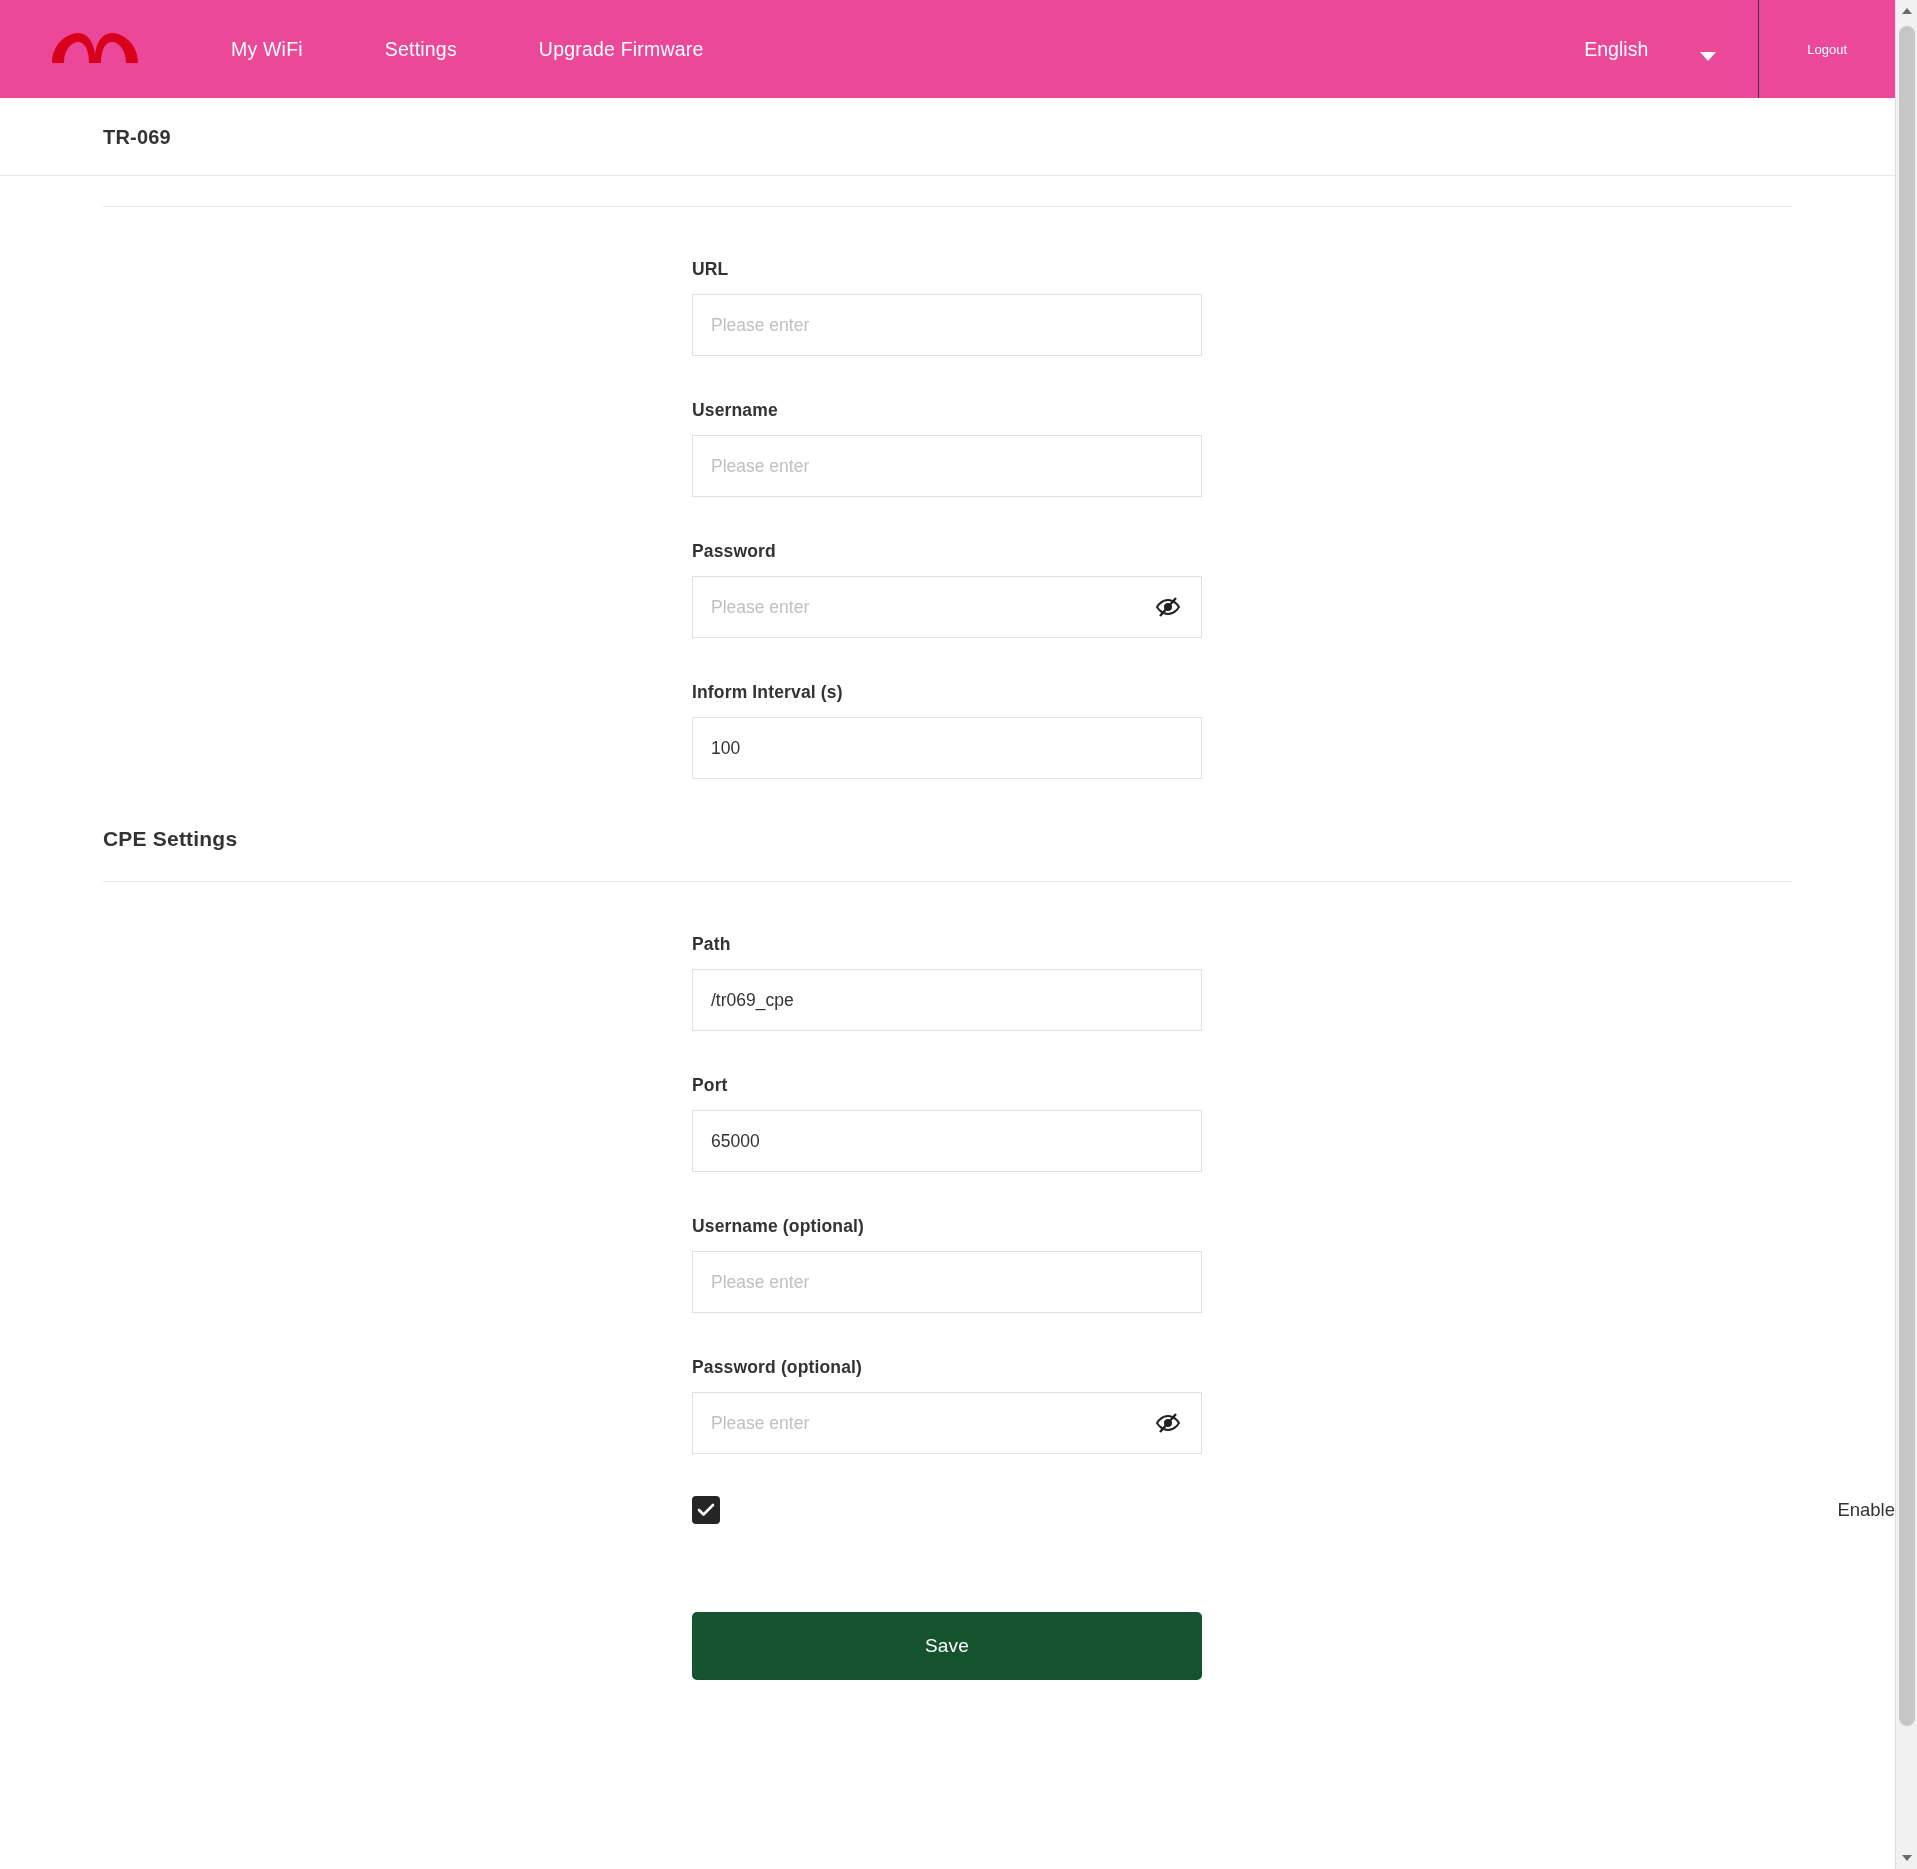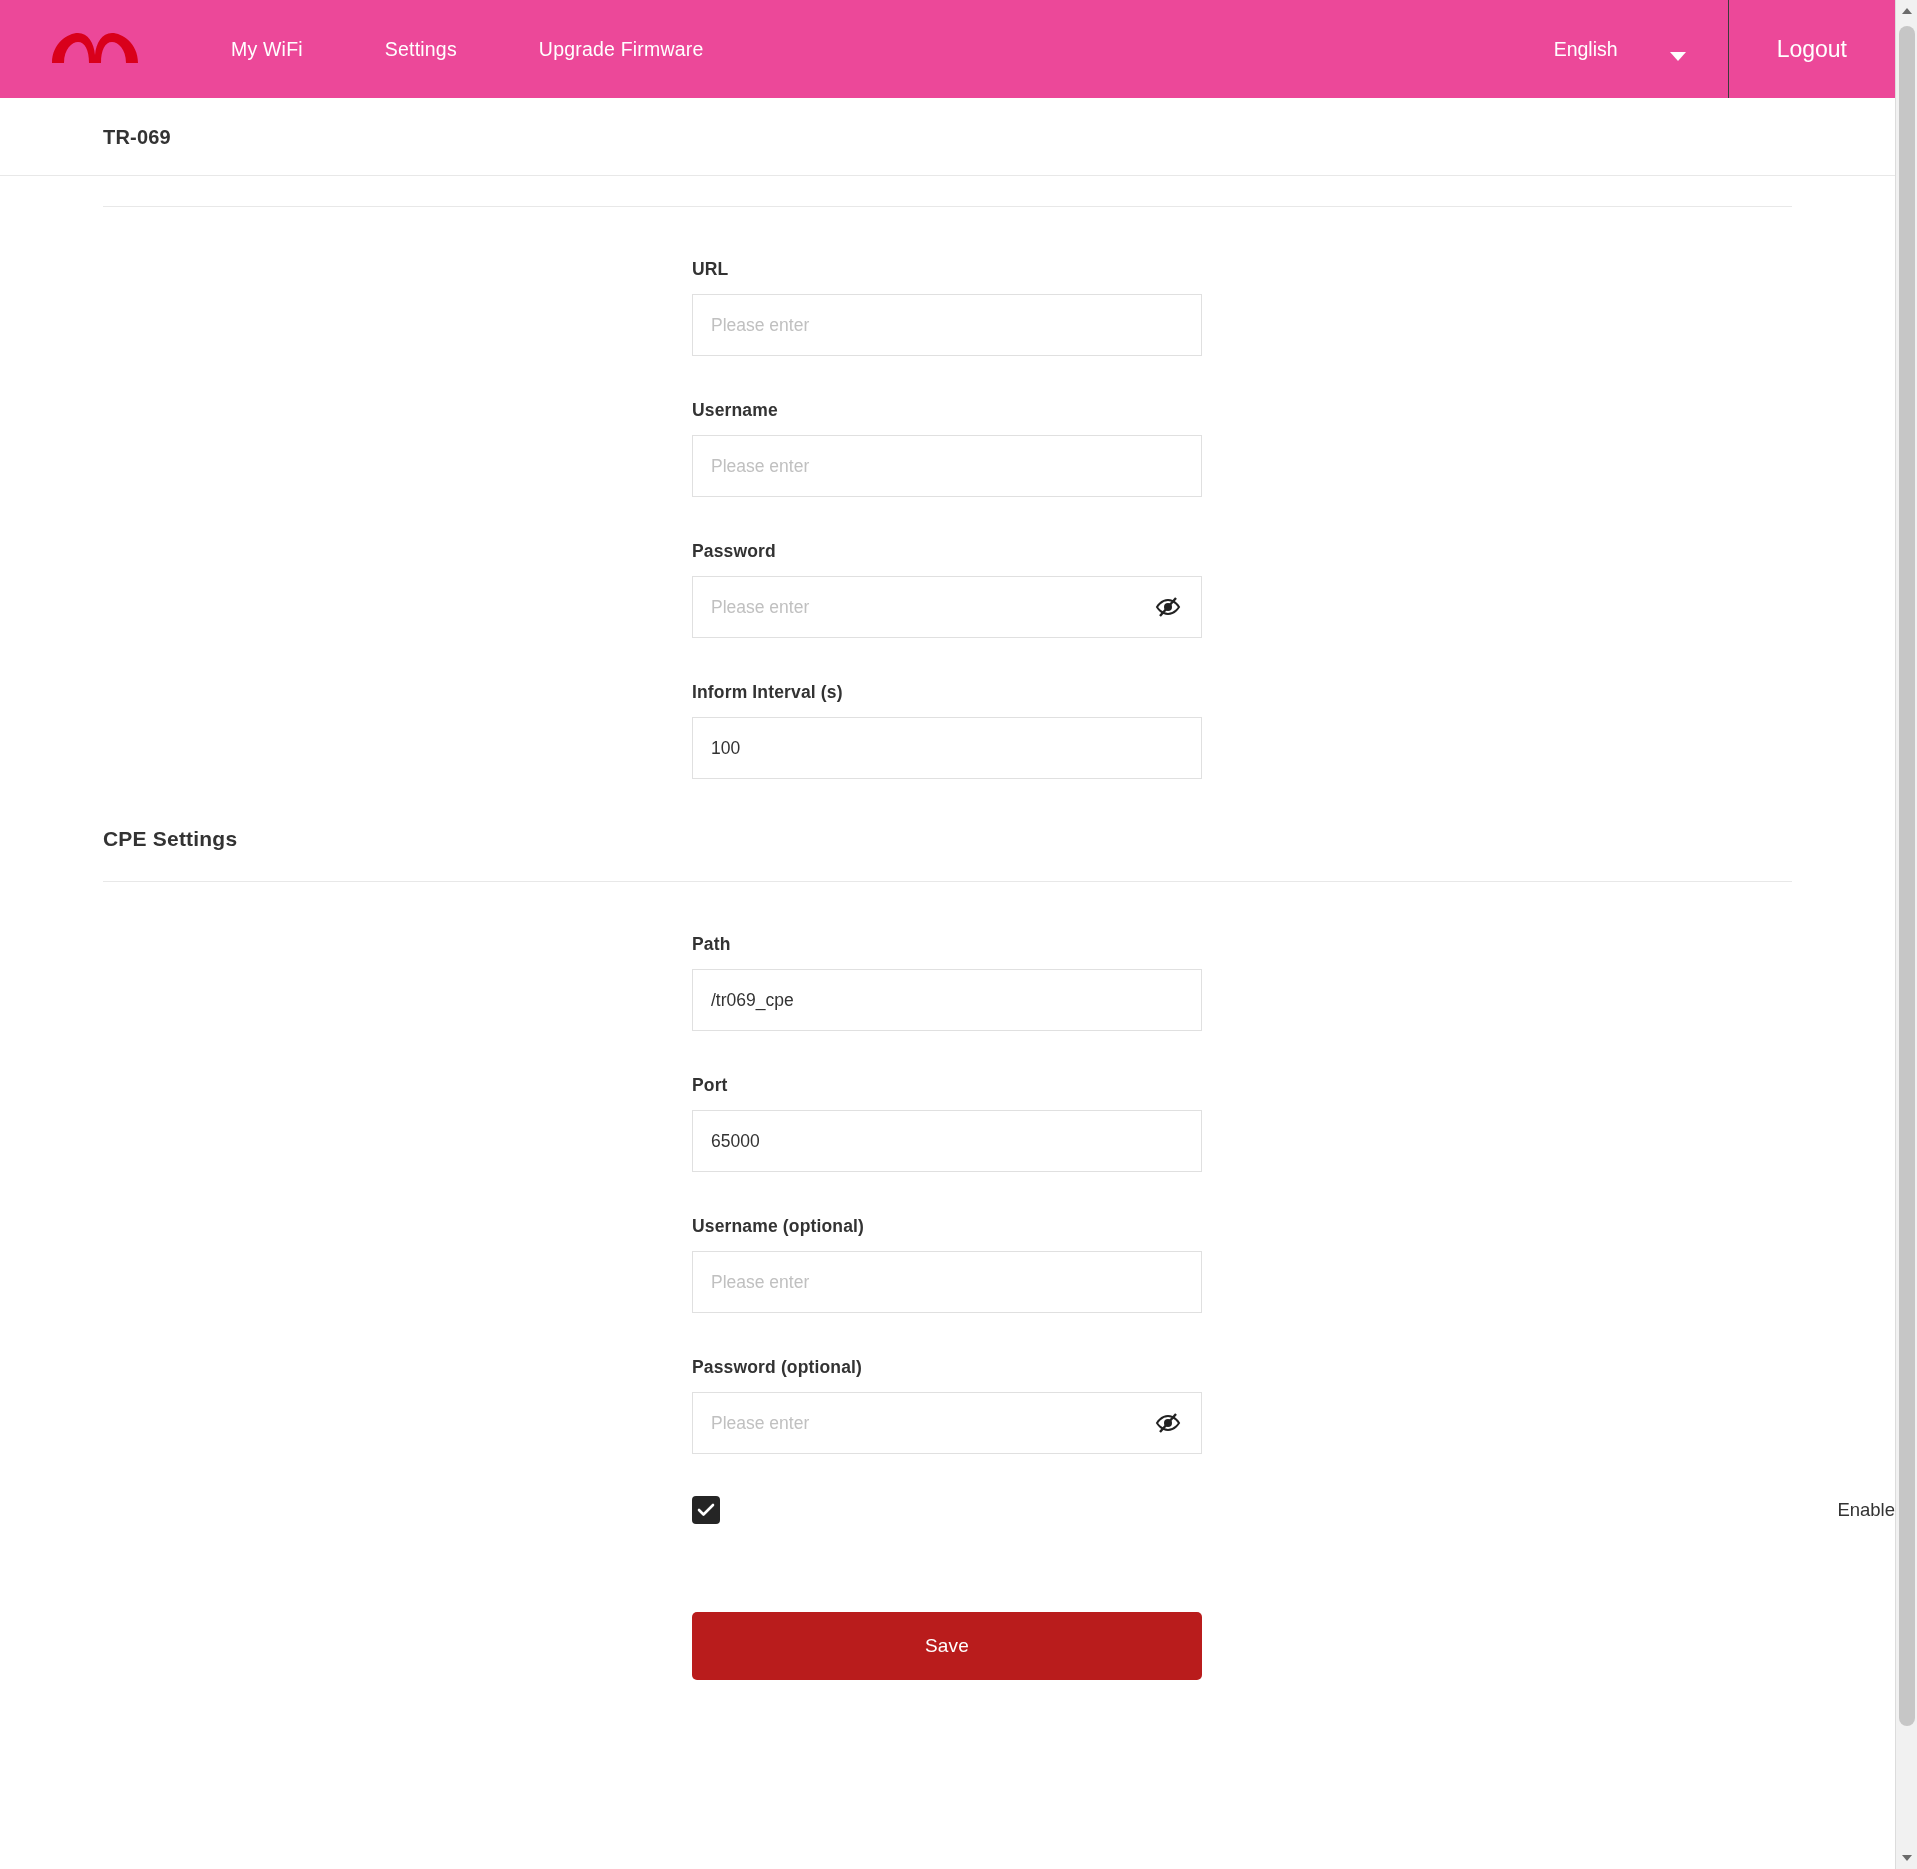--- a/index.html
+++ b/index.html
@@ -94,21 +94,21 @@
     display: block;
   }
   .nav-divider {
     width: 1px;
     height: 98px;
     background: #3a3a3a;
     margin: 0 0 0 32px;
   }
   .logout {
     color: #ffffff;
-    font-size: 23px;
+    font-size: 13px;
     padding: 0 48px;
     cursor: pointer;
     display: flex;
     align-items: center;
     height: 98px;
   }
 
   
   .content {
     padding: 0;
@@ -204,21 +204,21 @@
   .checkbox-label {
     margin-left: 18px;
     font-size: 18.5px;
     color: #333;
   }
 
   .save-btn {
     margin-top: 88px;
     width: 510px;
     height: 68px;
-    background: #b91c1c;
+    background: #14532d;
     color: #fff;
     font-size: 19px;
     border: 0;
     border-radius: 5px;
     cursor: pointer;
     font-family: "Liberation Sans", sans-serif;
     letter-spacing: .2px;
   }
 
   .bottom-pad { height: 60px; }

